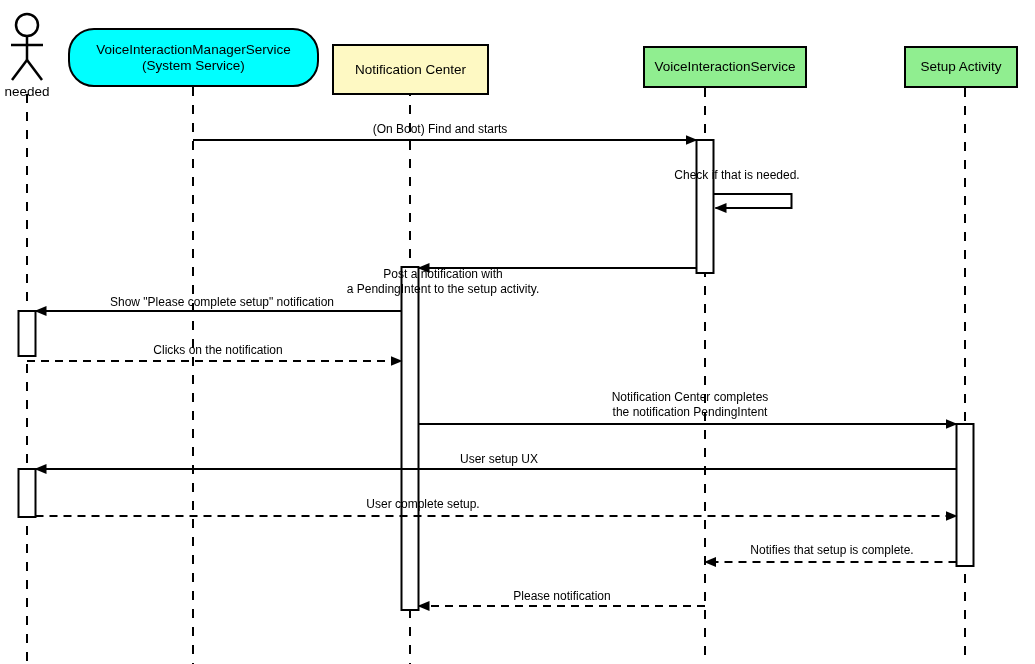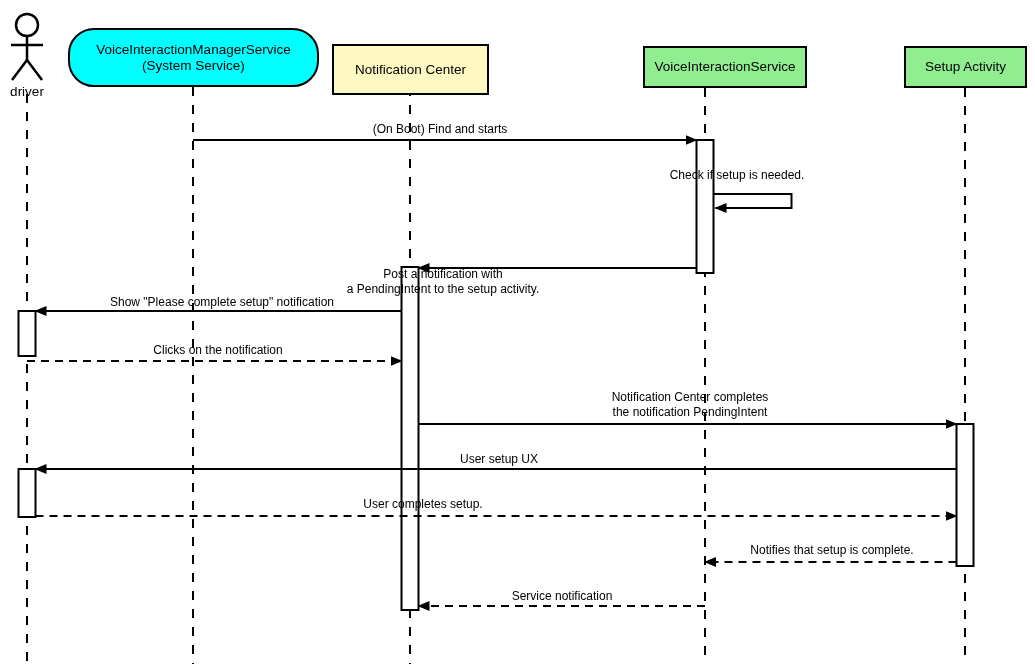--- a/index.html
+++ b/index.html
@@ -91,34 +91,34 @@
     <g id="actor-layer">
         <circle cx="27" cy="25" r="11" fill="none" stroke="#000" stroke-width="2.5"></circle>
         <line x1="27" y1="36" x2="27" y2="60" stroke="#000" stroke-width="2.5"></line>
         <line x1="11" y1="45" x2="43" y2="45" stroke="#000" stroke-width="2.5"></line>
         <line x1="27" y1="60" x2="12" y2="80" stroke="#000" stroke-width="2.5"></line>
         <line x1="27" y1="60" x2="42" y2="80" stroke="#000" stroke-width="2.5"></line>
       </g>
   </svg>
 
   <div id="boxes-layer">
-      <div class="actor-label" style="left: 27px; top: 84px;">driver</div>
+      <div class="actor-label" style="left: 27px; top: 84px;">needed</div>
       <div class="lifeline-box" style="left: 68px; top: 28px; width: 251px; height: 59px; background: rgb(0, 255, 255); border-radius: 26px;"><span>VoiceInteractionManagerService
 (System Service)</span></div>
       <div class="lifeline-box" style="left: 332px; top: 44px; width: 157px; height: 51px; background: #fef9c3;"><span>Notification Center</span></div>
       <div class="lifeline-box" style="left: 611px; top: 46px; width: 164px; height: 42px; background: rgb(144, 238, 144); margin-left: 32px;"><span>VoiceInteractionService</span></div>
-      <div class="lifeline-box" style="left: 904px; top: 46px; width: 123px; height: 42px; background: rgb(144, 238, 144);"><span>Setup Activity</span></div>
+      <div class="lifeline-box" style="left: 904px; top: 46px; width: 114px; height: 42px; background: rgb(144, 238, 144);"><span>Setup Activity</span></div>
     </div>
   <div id="labels-layer">
       <div class="msg-label center" style="left: 440px; top: 122px;">(On Boot) Find and starts</div>
-      <div class="msg-label center" style="left: 737px; top: 168px;">Check if setup is needed.</div>
+      <div class="msg-label center" style="left: 737px; top: 168px;">Check if that is needed.</div>
       <div class="msg-label center" style="left: 443px; top: 235px; margin-top: 32px;">Post a notification with
 a PendingIntent to the setup activity.</div>
       <div class="msg-label center" style="left: 222px; top: 295px;">Show "Please complete setup" notification</div>
       <div class="msg-label center" style="left: 218px; top: 343px;">Clicks on the notification</div>
       <div class="msg-label center" style="left: 690px; top: 390px;">Notification Center completes
 the notification PendingIntent</div>
       <div class="msg-label center" style="left: 499px; top: 452px;">User setup UX</div>
-      <div class="msg-label center" style="left: 423px; top: 497px;">User completes setup.</div>
+      <div class="msg-label center" style="left: 423px; top: 497px;">User complete setup.</div>
       <div class="msg-label center" style="left: 832px; top: 543px;">Notifies that setup is complete.</div>
-      <div class="msg-label center" style="left: 562px; top: 589px;">Service notification</div>
+      <div class="msg-label center" style="left: 562px; top: 589px;">Please notification</div>
     </div>
 </div>
 
 </body></html>

